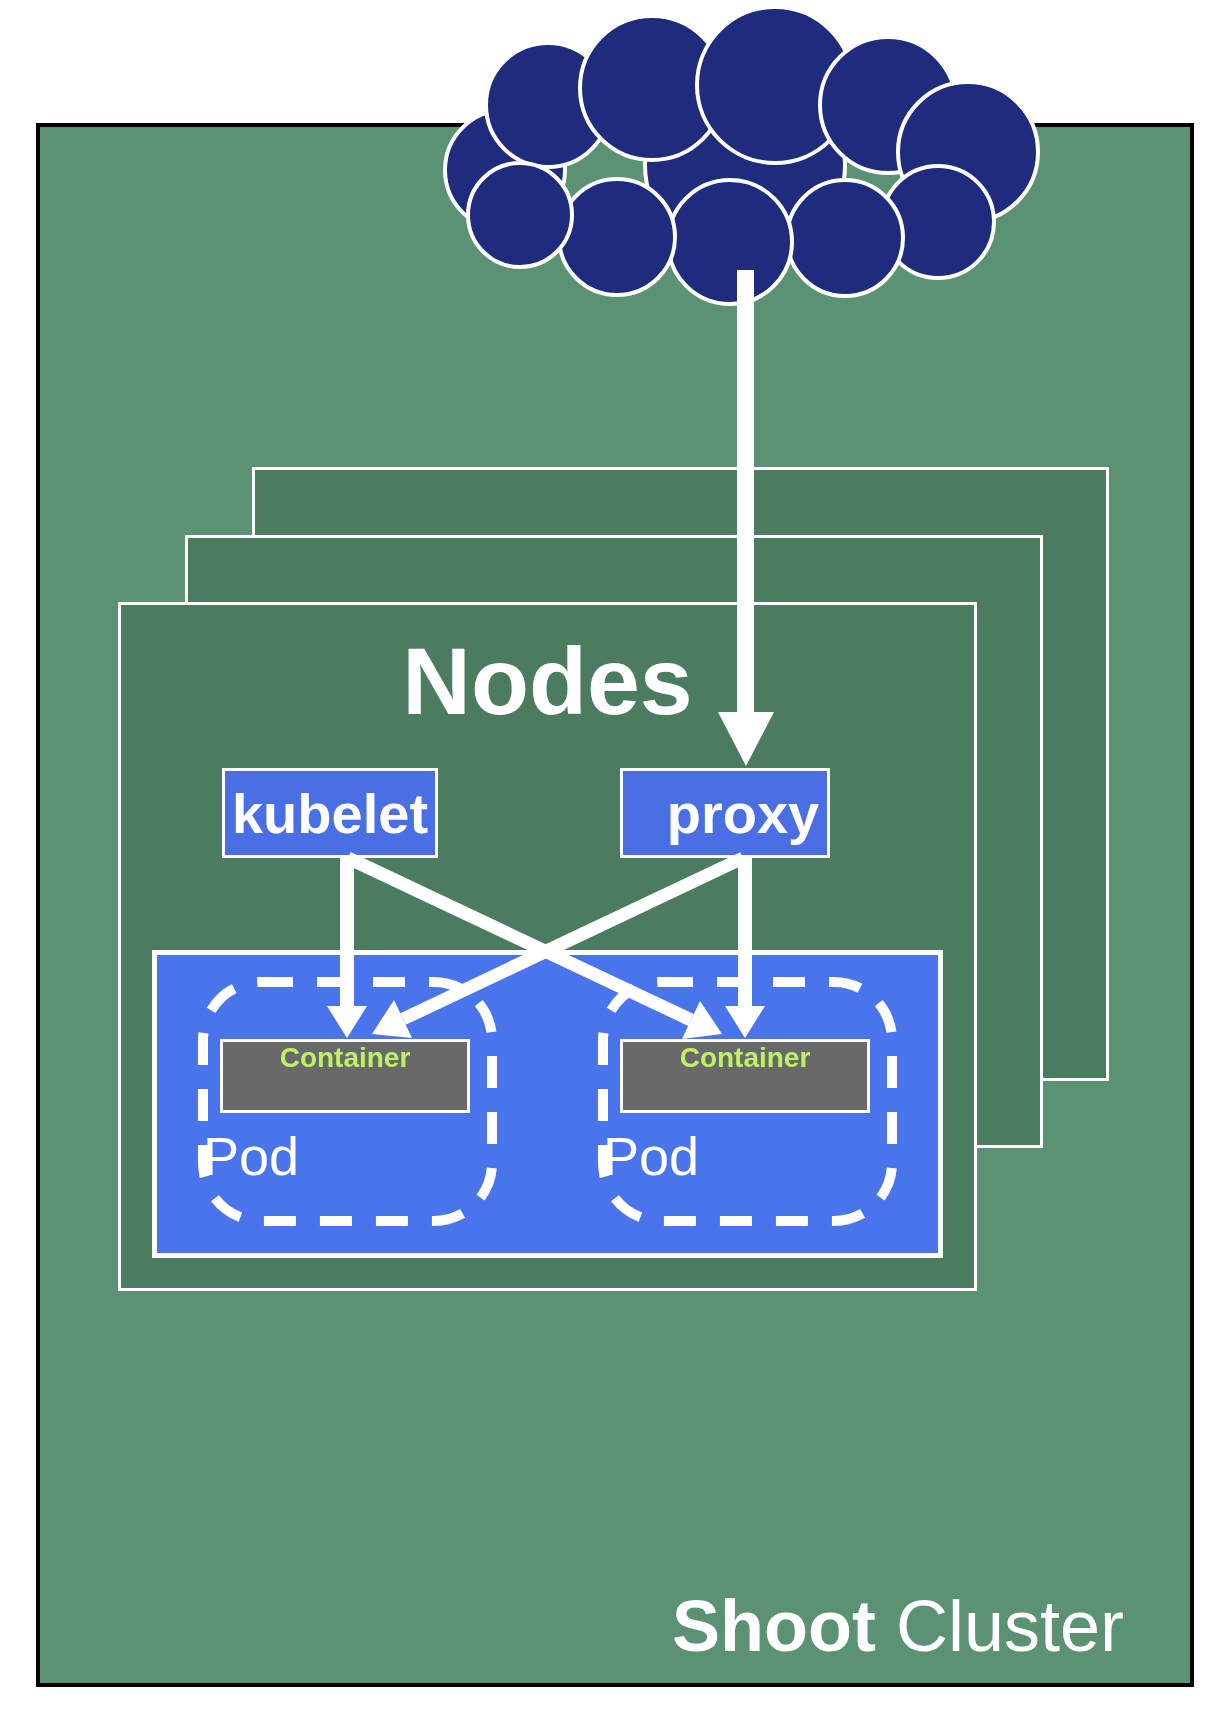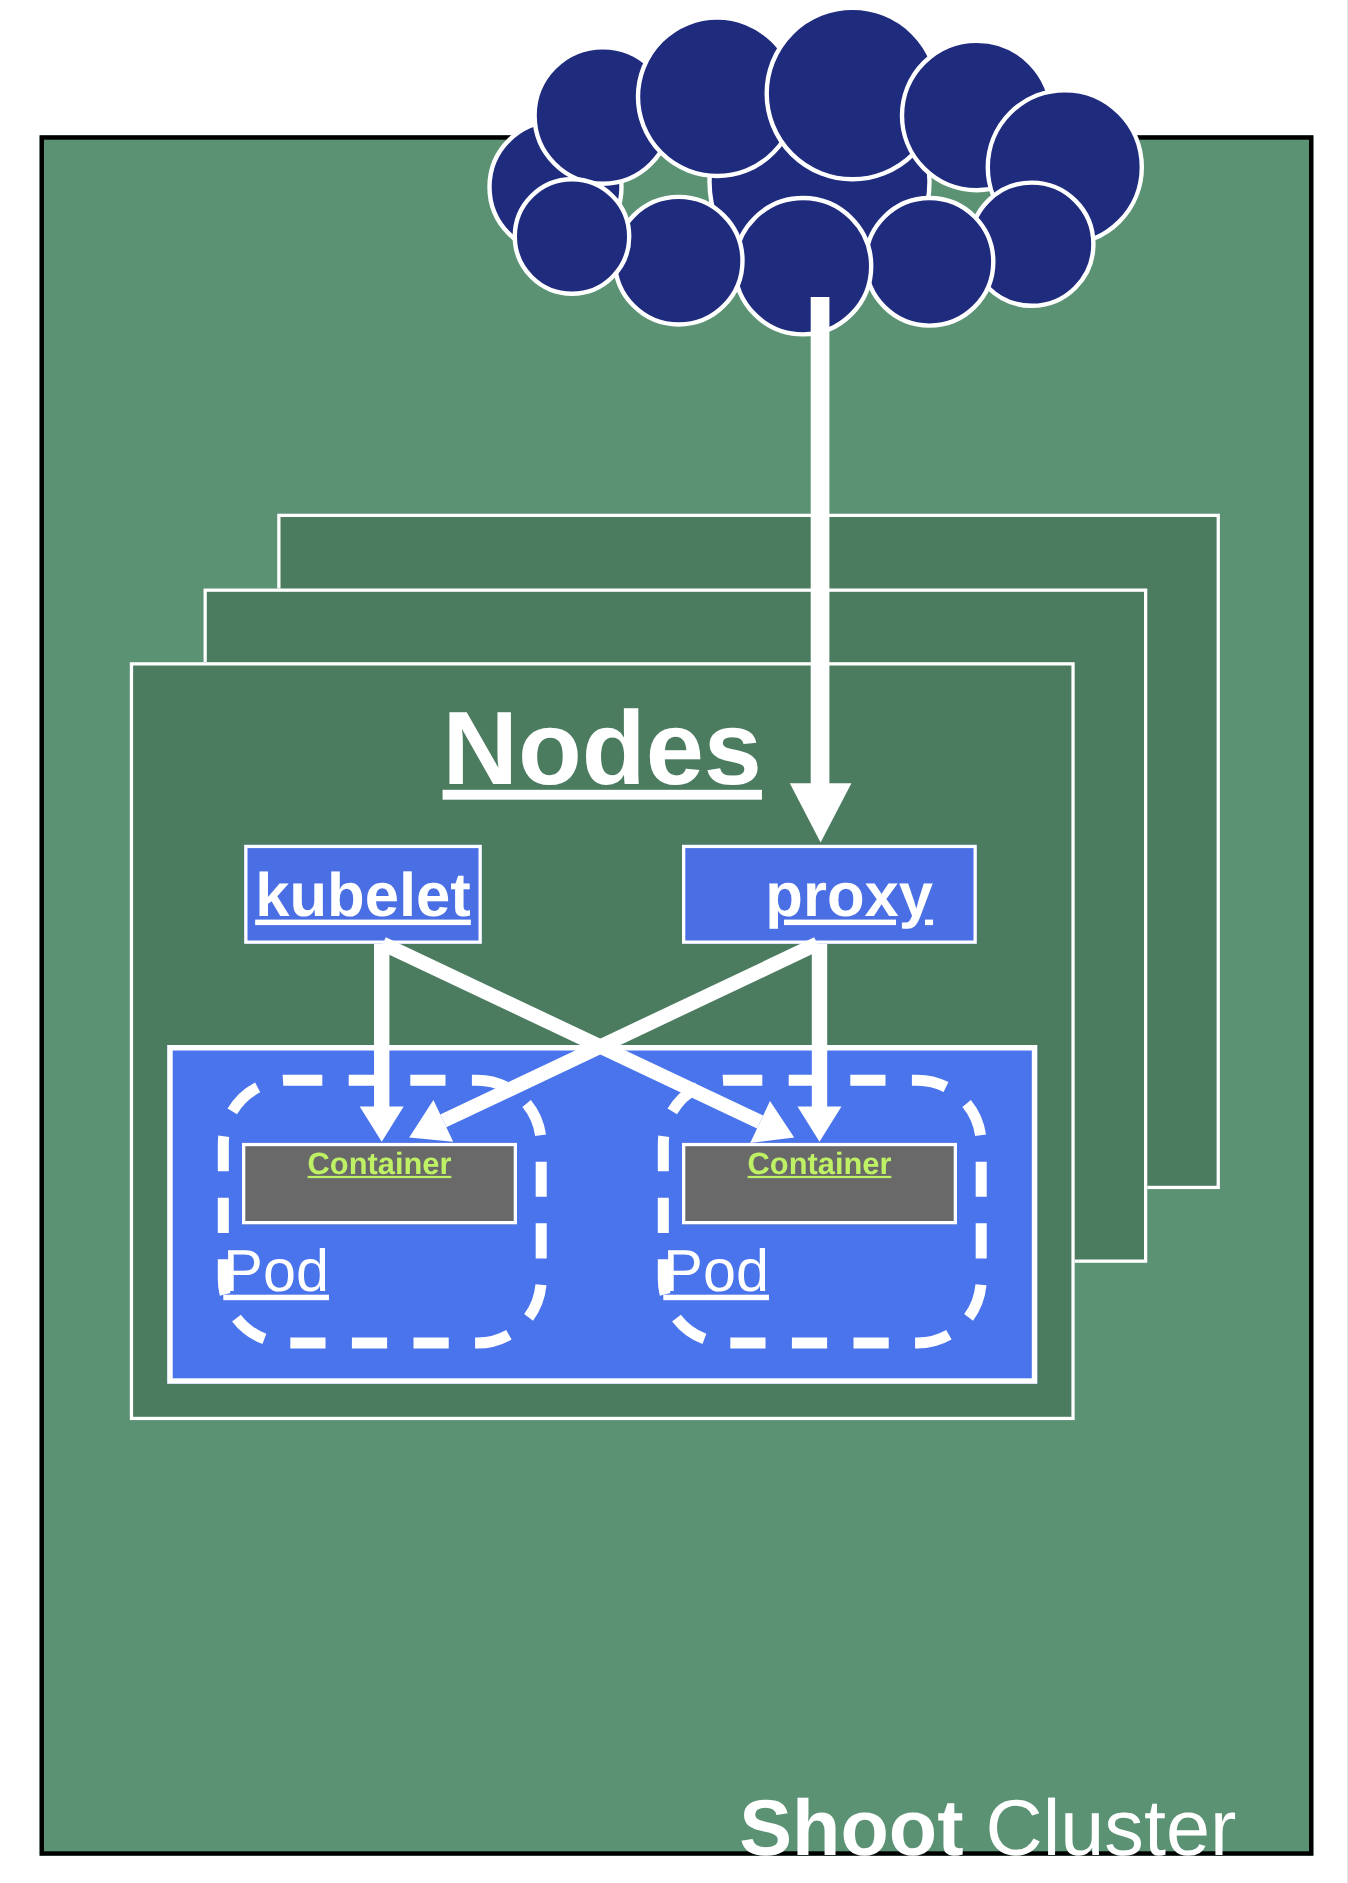--- a/index.html
+++ b/index.html
@@ -3,46 +3,46 @@
 <meta charset="utf-8">
 <style>
   :root{
     --outer-green:#5B9274; --node-green:#4C7C60; --component-blue:#4A6FE4;
     --pods-blue:#4A74EC; --cloud-navy:#1F2B7D; --container-gray:#696969;
     --border-black:#000000; --line-white:#FFFFFF;
   }
   html,body{margin:0;padding:0;background:#fff;}
   .canvas{position:relative;width:1225px;height:1712px;background:#fff;overflow:hidden;
           font-family:"Liberation Sans","DejaVu Sans",sans-serif;}
-  .abs{position:absolute;box-sizing:border-box;text-decoration:underline;}
+  .abs{position:absolute;box-sizing:border-box;}
   .outer-box{left:36px;top:123px;width:1158px;height:1564px;
              background:var(--outer-green);border:4px solid var(--border-black);z-index:1;}
   .node-box{background:var(--node-green);border:3px solid var(--line-white);}
   .node-box.back{left:252px;top:467px;width:857px;height:614px;z-index:2;}
   .node-box.middle{left:185px;top:535px;width:858px;height:613px;z-index:3;}
   .node-box.front{left:118px;top:602px;width:859px;height:689px;z-index:4;}
   .nodes-title{left:118px;top:634px;width:859px;text-align:center;color:#fff;
                font-size:95px;line-height:95px;font-weight:bold;z-index:5;}
   .comp-box{background:var(--component-blue);border:3px solid var(--line-white);
             display:flex;align-items:center;justify-content:center;color:#fff;
             font-weight:bold;font-size:56px;z-index:5;}
   .comp-box.kubelet{left:222px;top:768px;width:216px;height:90px;}
-  .comp-box.proxy{left:620px;top:768px;width:268px;height:90px;padding-left:36px;}
+  .comp-box.proxy{left:620px;top:768px;width:210px;height:90px;padding-left:36px;}
   .pods-bar{left:152px;top:950px;width:791px;height:308px;
             background:var(--pods-blue);border:5px solid var(--line-white);z-index:5;}
   .container-box{background:var(--container-gray);border:3px solid var(--line-white);
                  display:flex;align-items:flex-start;justify-content:center;color:#bef264;
                  font-weight:bold;font-size:28px;z-index:6;}
   .container-box.left{left:220px;top:1039px;width:250px;height:74px;}
   .container-box.right{left:620px;top:1039px;width:250px;height:74px;}
   .pod-label{top:1126px;width:289px;color:#fff;
              font-size:54px;line-height:60px;z-index:6;}
   .pod-label.left{left:203px;} .pod-label.right{left:603px;}
   .cluster-label{right:101px;top:1590px;color:#fff;font-size:72px;line-height:72px;
-                 text-align:right;z-index:5;white-space:pre;margin-top:36px;}
+                 text-align:right;z-index:5;white-space:pre;}
   .cluster-label .b{font-weight:bold;}
   .overlay{position:absolute;left:0;top:0;width:1225px;height:1712px;z-index:10;pointer-events:none;}
   .cloud-c{fill:var(--cloud-navy);stroke:var(--line-white);stroke-width:4;}
   .arr-fill{fill:var(--line-white);}
   .arr-line{stroke:var(--line-white);}
   .pod-dash{fill:none;stroke:var(--line-white);stroke-width:10;stroke-dasharray:32 24;}
 </style>
 </head>
 <body>
 

